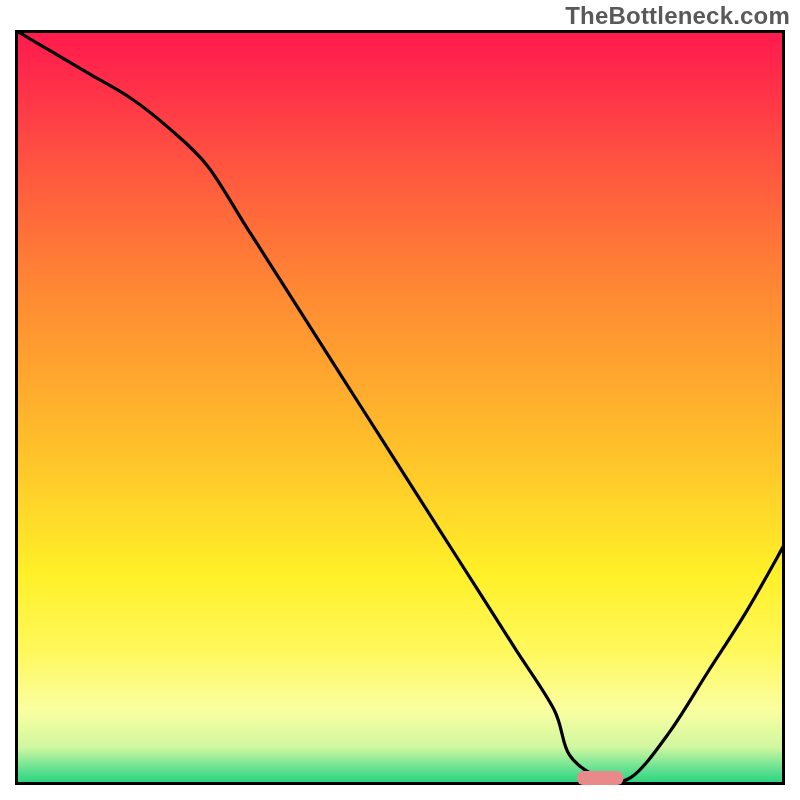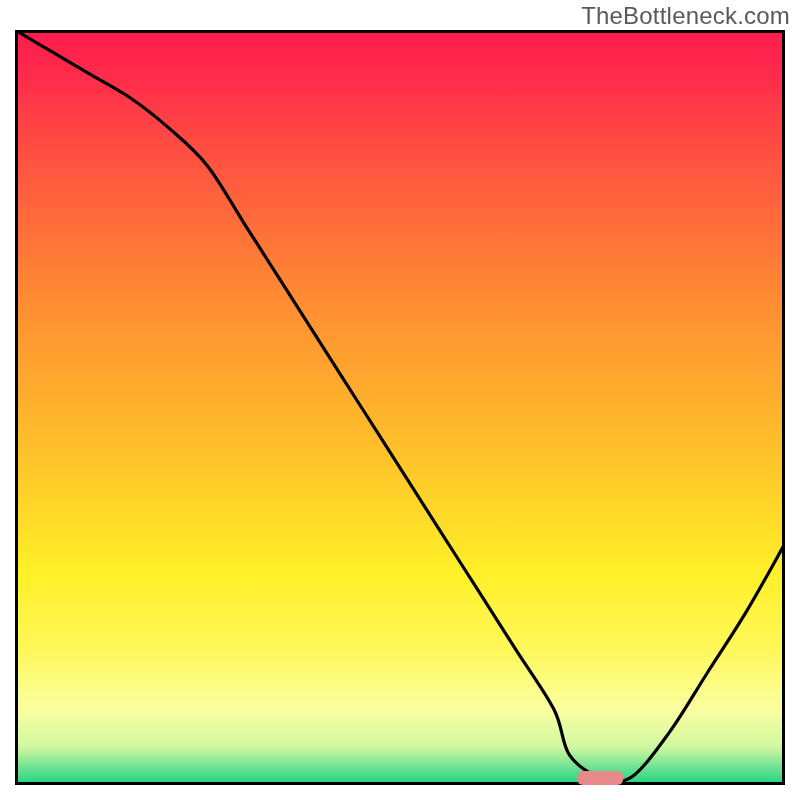--- a/index.html
+++ b/index.html
@@ -14,21 +14,21 @@
   .stage {
     position: relative;
     width: 800px;
     height: 800px;
   }
   .watermark {
     position: absolute;
     top: 2px;
     right: 10px;
     font-size: 24px;
-    font-weight: 400;
+    font-weight: 700;
     color: #595959;
     letter-spacing: 0.2px;
   }
   .plot {
     position: absolute;
     left: 15px;
     top: 30px;
     width: 770px;
     height: 755px;
   }

